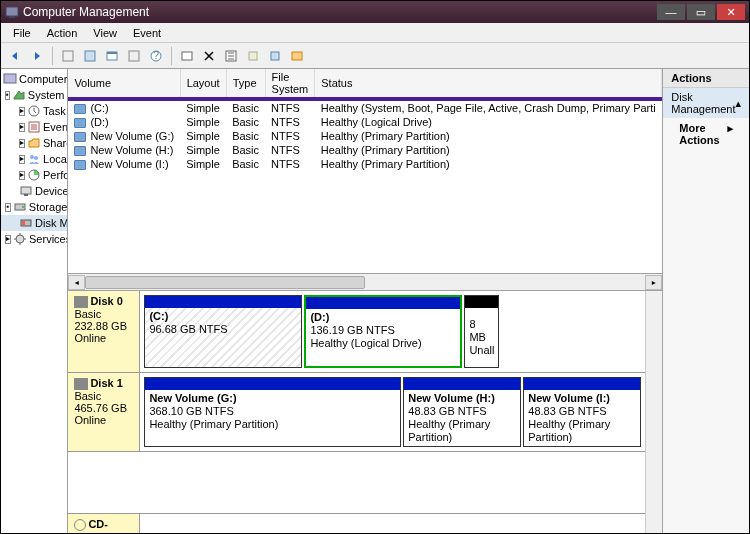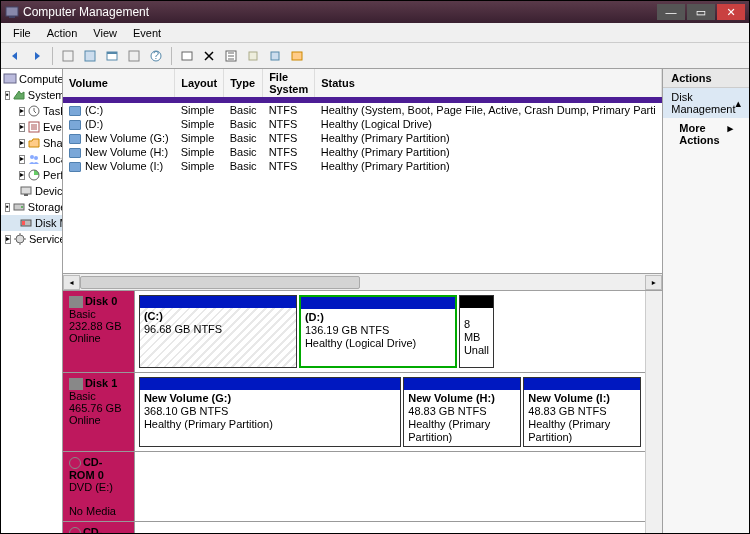--- a/index.html
+++ b/index.html
@@ -17,29 +17,29 @@
 .main { display: flex; height: calc(100% - 68px); }
 .tree { width: 142px; border-right: 1px solid #a0a0a0; overflow: hidden; padding: 2px 0; }
 .tree .node { display: flex; align-items: center; height: 16px; padding-left: 2px; white-space: nowrap; }
 .tree .exp { width: 9px; height: 9px; border: 1px solid #888; display: inline-flex; align-items: center; justify-content: center; font-size: 8px; margin-right: 2px; line-height: 1; background: #fff; }
 .tree .noexp { width: 13px; display: inline-block; }
 .tree .ticon { width: 14px; height: 14px; margin-right: 2px; display: inline-flex; align-items: center; justify-content: center; }
 .tree .selected { background: #d8e6f2; }
 .center { flex: 1; display: flex; flex-direction: column; border-right: 1px solid #a0a0a0; }
 .vollist { flex: 0 0 205px; overflow: hidden; border-bottom: 1px solid #a0a0a0; }
 .vollist table { width: 100%; border-collapse: collapse; }
-.vollist th { text-align: left; font-weight: bold; background: #f5f5f5; border-right: 1px solid #ddd; border-bottom: 6px solid #4c1d95; padding: 2px 6px; height: 18px; }
+.vollist th { text-align: left; font-weight: normal; background: #f5f5f5; border-right: 1px solid #ddd; border-bottom: 4px solid #4c1d95; padding: 2px 6px; height: 18px; }
 .vollist td { padding: 1px 6px; height: 14px; white-space: nowrap; }
 .vollist td .vicon { display: inline-block; width: 12px; height: 10px; background: #7aa7d8; border: 1px solid #5080b0; border-radius: 1px; margin-right: 4px; vertical-align: middle; }
 .hscroll { height: 17px; background: #f0f0f0; border-bottom: 1px solid #a0a0a0; display: flex; align-items: center; }
 .hscroll .arrow { width: 17px; height: 15px; background: #e8e8e8; border: 1px solid #bbb; display: flex; align-items: center; justify-content: center; font-size: 8px; }
 .hscroll .track { flex: 1; height: 15px; background: #efefef; position: relative; }
 .hscroll .thumb { position: absolute; left: 0; width: 280px; height: 13px; top: 1px; background: #d4d4d4; border: 1px solid #aaa; border-radius: 2px; }
 .diskrow { display: flex; border-bottom: 1px solid #999; min-height: 56px; }
-.diskinfo { width: 72px; padding: 4px 6px; border-right: 1px solid #999; background: #be185d; }
+.diskinfo { width: 72px; padding: 4px 6px; border-right: 1px solid #999; background: #fef9c3; }
 .diskinfo .dtitle { font-weight: bold; }
 .diskinfo .dicon { display: inline-block; width: 14px; height: 12px; background: #888; margin-right: 2px; vertical-align: middle; }
 .diskinfo .cdicon { display: inline-block; width: 12px; height: 12px; border: 1px solid #888; border-radius: 50%; margin-right: 2px; vertical-align: middle; }
 .partwrap { flex: 1; display: flex; padding: 4px; gap: 2px; }
 .part { border: 1px solid #333; display: flex; flex-direction: column; }
 .part .phdr { height: 12px; background: #0018c0; }
 .part.green { border: 2px solid #0a0; }
 .part.hatched .pbody { background: repeating-linear-gradient(135deg, #fff, #fff 4px, #e8e8e8 4px, #e8e8e8 6px); }
 .part .pbody { flex: 1; padding: 2px 4px; font-size: 11px; line-height: 13px; overflow: hidden; }
 .part .pbody b { font-weight: bold; }
@@ -362,26 +362,20 @@
                 <div class="pbody"><b>New Volume  (H:)</b><br><span>48.83 GB NTFS</span><br><span>Healthy (Primary Partition)</span></div>
               </div>
             <div class="part" style="flex:0 0 118px">
                 <div class="phdr"></div>
                 <div class="pbody"><b>New Volume  (I:)</b><br><span>48.83 GB NTFS</span><br><span>Healthy (Primary Partition)</span></div>
               </div>
           </div>
         </div>
 
         <div class="diskrow" style="min-height:62px">
-          <div class="diskinfo">
-            <div><span class="cdicon"></span><span class="dtitle">CD-ROM 0</span></div>
-            <div>DVD (E:)</div>
-            <div>&nbsp;</div>
-            <div>No Media</div>
-          </div>
           <div class="partwrap"></div>
         </div>
 
         <div class="diskrow" style="min-height:30px">
           <div class="diskinfo">
             <div><span class="cdicon"></span><span class="dtitle">CD-ROM 1</span></div>
 
           </div>
           <div class="partwrap"></div>
         </div>

